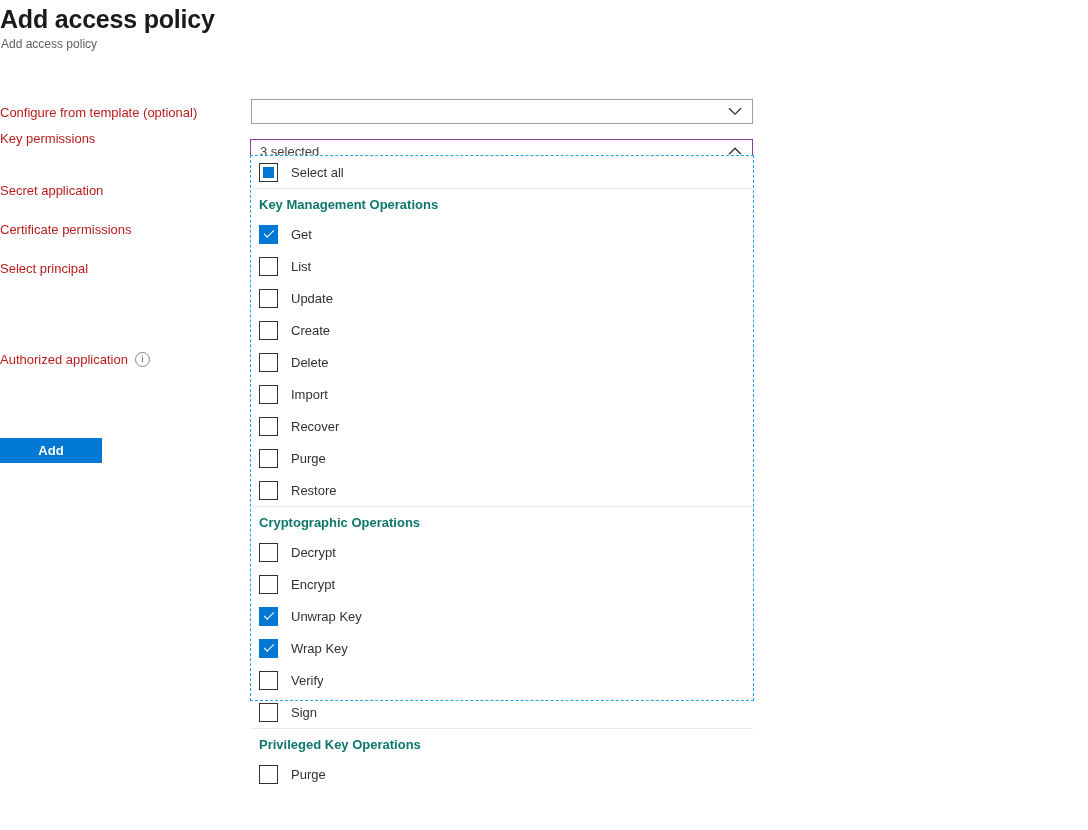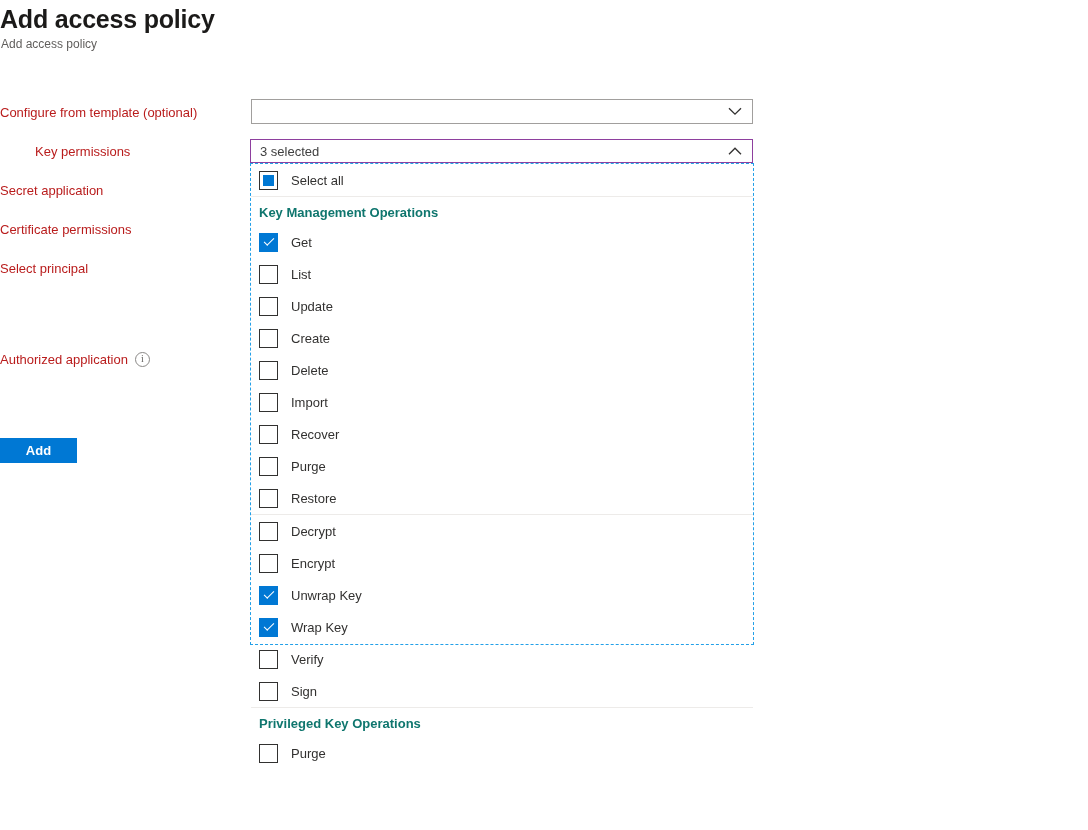--- a/index.html
+++ b/index.html
@@ -41,21 +41,21 @@
   
   .field-label {
     position: absolute;
     left: 0px;
     font-size: 13px;
     color: #b91c1c;
     line-height: 18px;
     white-space: nowrap;
   }
   .lbl-template      { top: 104px; }
-  .lbl-key           { top: 143px; padding-left: 35px; }
+  .lbl-key           { top: 130px; }
   .lbl-secret        { top: 182px; }
   .lbl-certificate   { top: 221px; text-align: center; }
   .lbl-principal     { top: 260px; }
   .lbl-authorized    { top: 351px; }
 
   .info-icon {
     display: inline-block;
     vertical-align: middle;
     margin-left: 7px;
     width: 13px;
@@ -75,21 +75,21 @@
     font-size: 10px;
     line-height: 13px;
     color: #605e5c;
   }
 
   
   .add-button {
     position: absolute;
     left: 0px;
     top: 438px;
-    width: 77px;
+    width: 102px;
     height: 25px;
     background: #0078d4;
     border: none;
     color: #ffffff;
     font-family: "Liberation Sans", sans-serif;
     font-size: 13px;
     font-weight: 700;
     letter-spacing: 0.1px;
     cursor: pointer;
     padding: 0;
@@ -135,23 +135,23 @@
     display: flex;
     align-items: center;
     justify-content: center;
   }
   .chevron svg { display: block; }
 
   
   .dropdown-panel {
     position: absolute;
     left: 250px;
-    top: 163px;
+    top: 155px;
     width: 504px;
-    height: 482px;
+    height: 546px;
     box-sizing: border-box;
     border: 1px dashed #23a0e8;
     background: #ffffff;
   }
 
   .opt-row {
     position: relative;
     height: 32px;
     display: flex;
     align-items: center;
@@ -294,20 +294,21 @@
       </div>
       <div class="opt-row">
         <span class="cb unchecked"></span>
         <span class="opt-label">Purge</span>
       </div>
       <div class="opt-row">
         <span class="cb unchecked"></span>
         <span class="opt-label">Restore</span>
       </div>
       <div class="divider"></div>
+      <div class="group-heading">Cryptographic Operations</div>
       <div class="opt-row">
         <span class="cb unchecked"></span>
         <span class="opt-label">Decrypt</span>
       </div>
       <div class="opt-row">
         <span class="cb unchecked"></span>
         <span class="opt-label">Encrypt</span>
       </div>
       <div class="opt-row">
         <span class="cb checked"></span>

